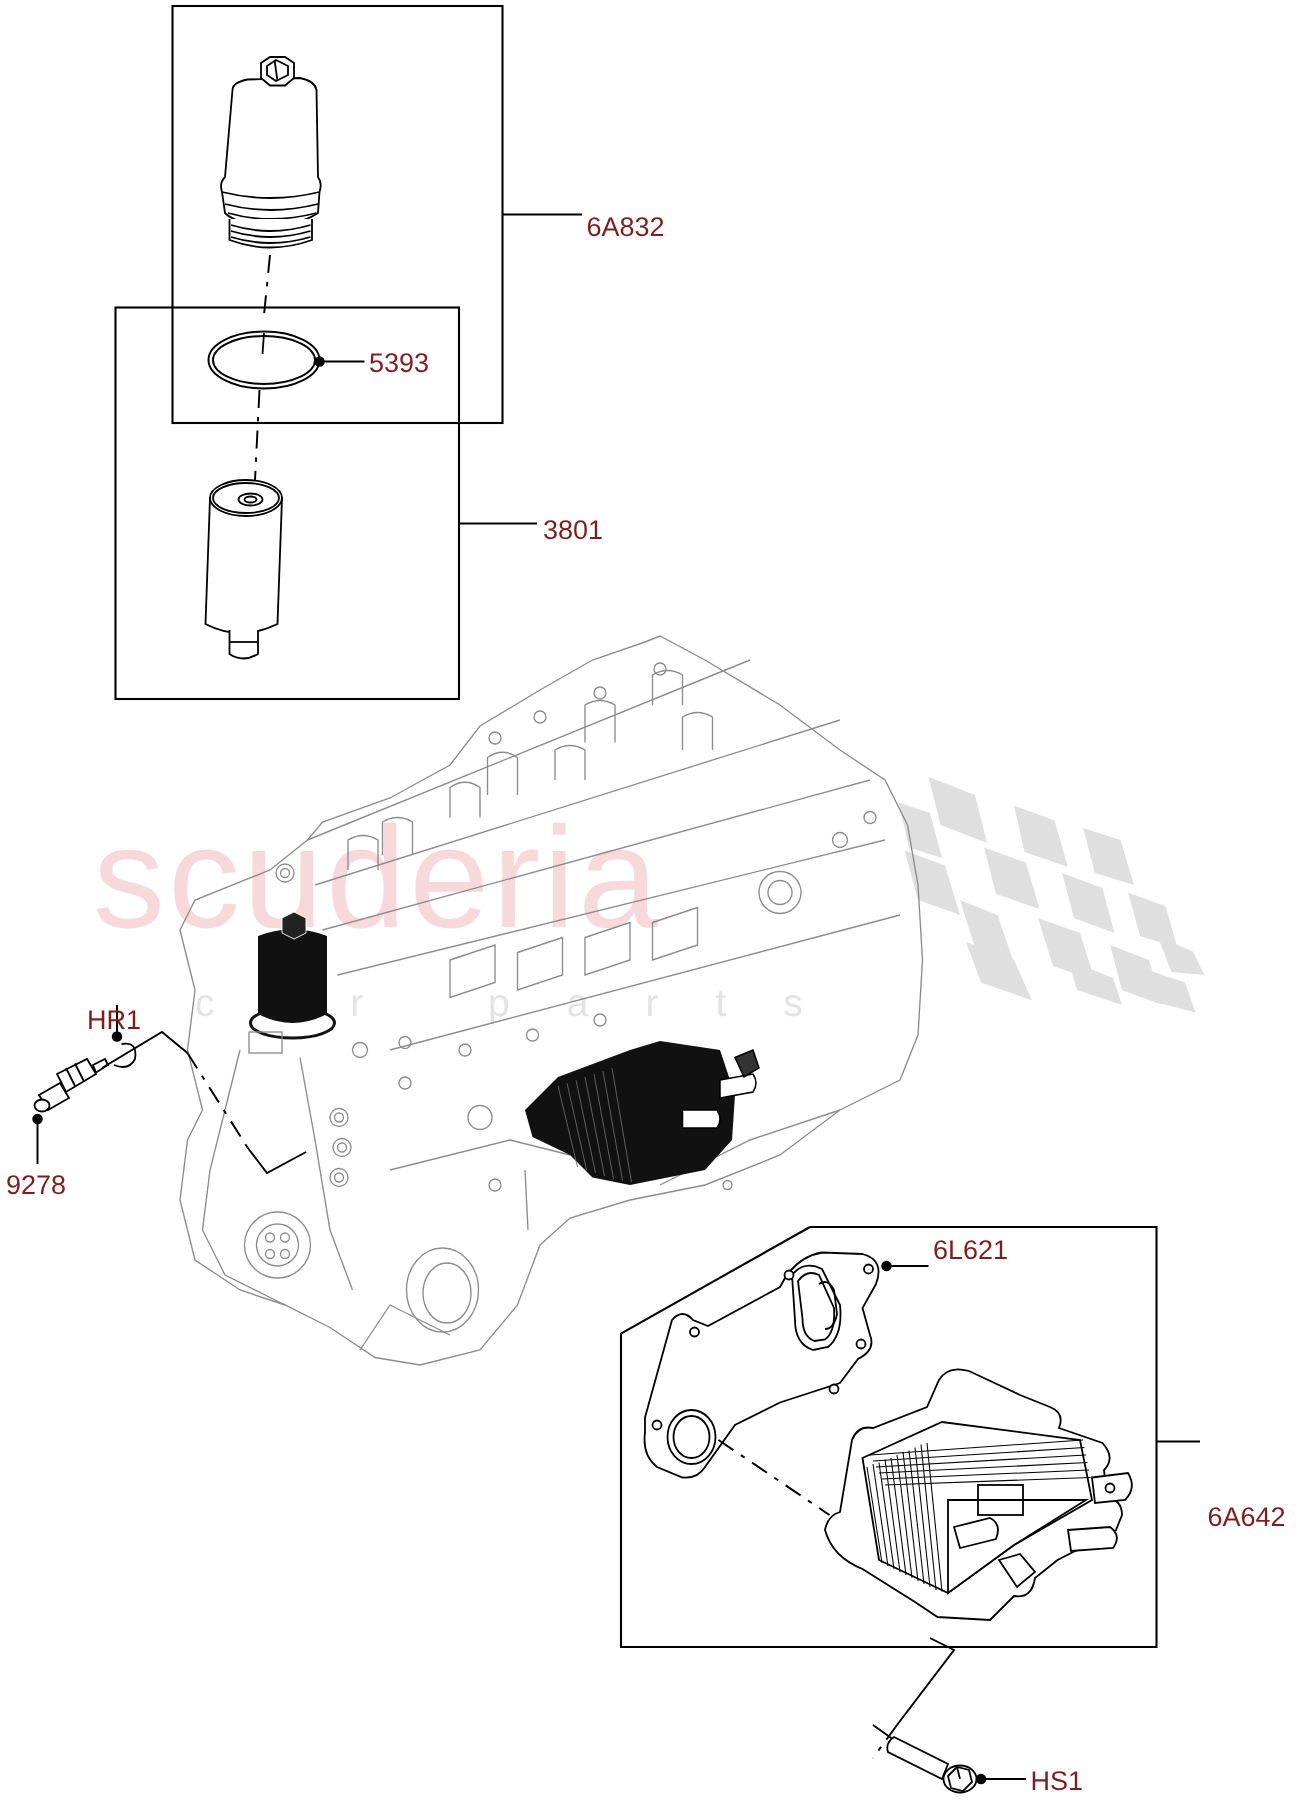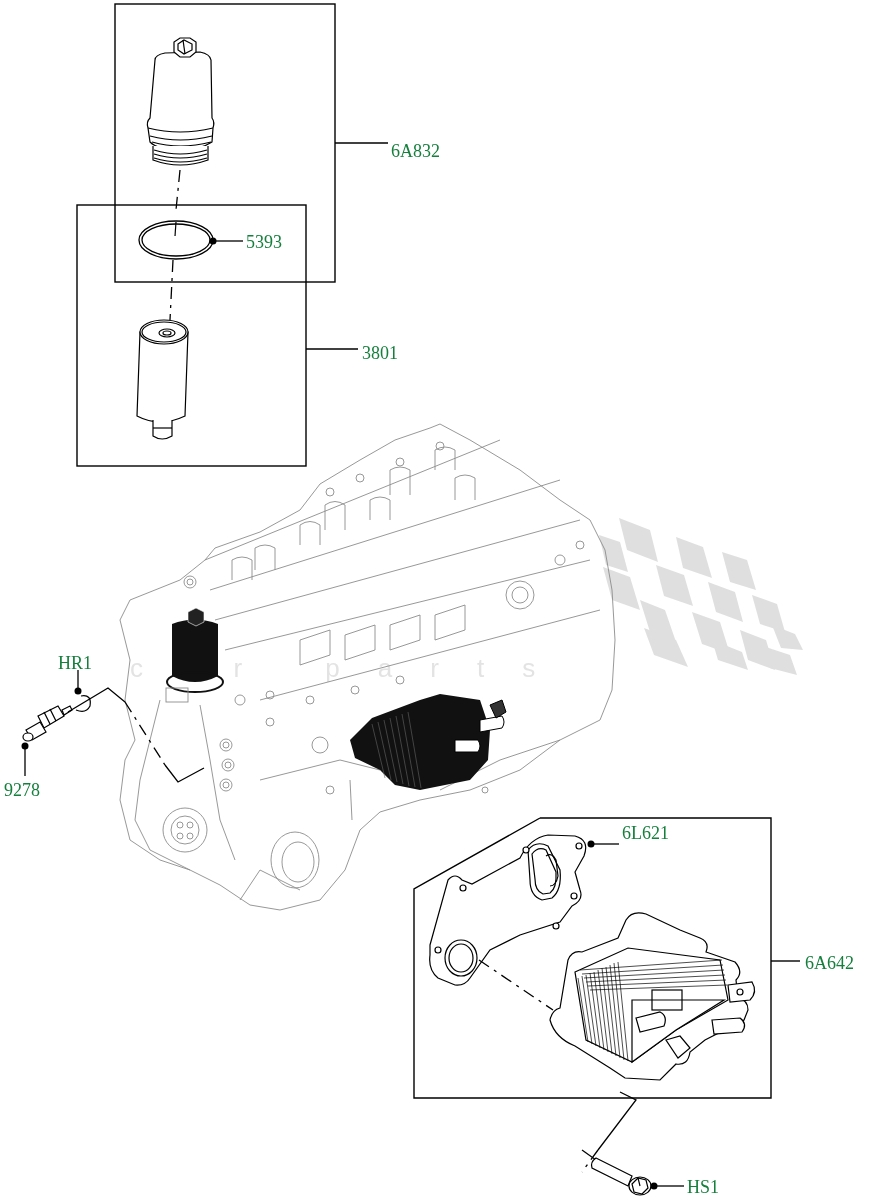--- a/index.html
+++ b/index.html
@@ -1,23 +1,23 @@
 <!DOCTYPE html>
 <html><head>
 <meta charset="utf-8">
 <style>
   html, body { margin: 0; padding: 0; background: #ffffff; }
   body { width: 869px; height: 1200px; position: relative; overflow: hidden; font-family: "Liberation Sans", sans-serif; }
   .canvas { position: absolute; left: 0; top: 0; width: 869px; height: 1200px; }
   svg.art { position: absolute; left: 0; top: 0; }
   .callout {
     position: absolute;
-    font-family: Liberation Serif, serif;
+    font-family: Liberation Sans, sans-serif;
     font-size: 18px;
-    color: #15803d;
+    color: #7f1d1d;
     line-height: 1;
     white-space: nowrap;
     cursor: pointer;
   }
   .wm-text {
     position: absolute;
     font-family: "Liberation Sans", sans-serif;
     font-weight: bold;
     color: rgba(240, 170, 175, 0.45);
     line-height: 1;
@@ -32,20 +32,21 @@
     white-space: nowrap;
     letter-spacing: 38px;
     pointer-events: none;
   }
 </style>
 </head>
 <body>
 
 <div class="canvas">
 
+  <div class="wm-text" style="left:62px; top:538px; font-size:96px; font-weight:normal; letter-spacing:2px;">scuderia</div>
   <div class="wm-sub" style="left:130px; top:655px; font-size:26px;">car parts</div>
 
   <svg class="art" width="869" height="1200" viewBox="0 0 869 1200">
 
     <g fill="#dcdcdc" opacity="0.9">
       <polygon points="619,518 650,530 658,562 627,550"></polygon>
       <polygon points="676,537 703,547 712,578 683,568"></polygon>
       <polygon points="722,552 747,560 756,590 730,582"></polygon>
       <polygon points="599,535 620,542 628,572 606,565"></polygon>
       <polygon points="656,565 684,575 693,606 664,596"></polygon>
@@ -291,19 +292,19 @@
     </g>
     <g>
       <circle cx="654" cy="1186" r="3.5" fill="#000"></circle>
       <line x1="654" y1="1186" x2="684" y2="1186" stroke="#000" stroke-width="1.3"></line>
     </g>
   </svg>
 
   <div class="callout" style="left:391px; top:142px;">6A832</div>
   <div class="callout" style="left:246px; top:233px;">5393</div>
   <div class="callout" style="left:362px; top:344px;">3801</div>
-  <div class="callout" style="left:58px;  top:654px;">HR1</div>
+  <div class="callout" style="left:58px;  top:671px;">HR1</div>
   <div class="callout" style="left:4px;   top:781px;text-align:right;">9278</div>
   <div class="callout" style="left:622px; top:824px;">6L621</div>
-  <div class="callout" style="left:805px; top:954px;">6A642</div>
+  <div class="callout" style="left:805px; top:1002px;">6A642</div>
   <div class="callout" style="left:687px; top:1178px;text-align:center;">HS1</div>
 
 </div>
 
 </body></html>

